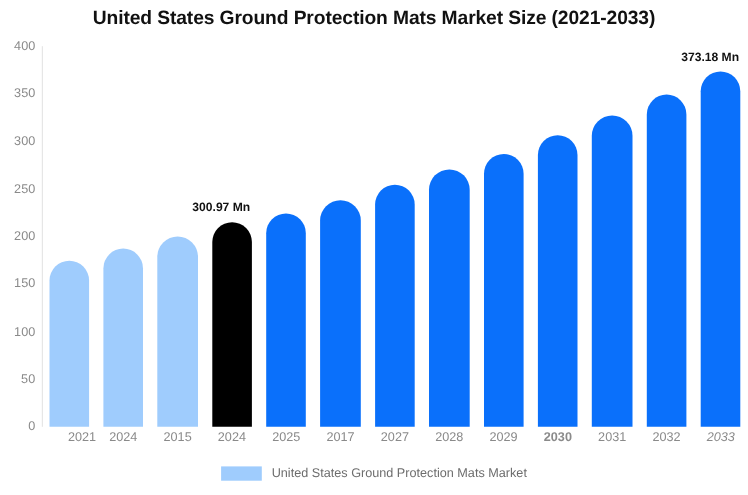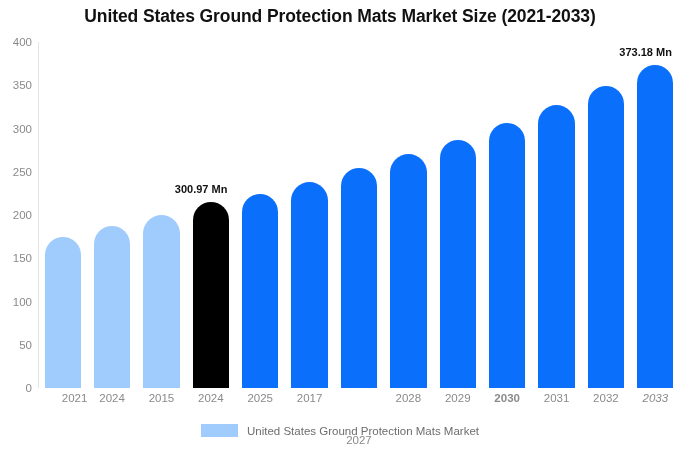--- a/index.html
+++ b/index.html
@@ -148,21 +148,21 @@
         <div class="bar" style="left: 549.774px; width: 36.2977px; height: 301.885px; background: rgb(10, 112, 251);"></div>
         <div class="bar" style="left: 599.159px; width: 36.2977px; height: 322.801px; background: rgb(10, 112, 251);"></div>
       </div>
     <div id="x-ticks">
         <div class="x-tick-label" style="left: 0px; width: 49.3846px; text-align: right;">2021</div>
         <div class="x-tick-label" style="left: 49.3846px; width: 49.3846px;">2024</div>
         <div class="x-tick-label" style="left: 98.7692px; width: 49.3846px;">2015</div>
         <div class="x-tick-label" style="left: 148.154px; width: 49.3846px;">2024</div>
         <div class="x-tick-label" style="left: 197.538px; width: 49.3846px;">2025</div>
         <div class="x-tick-label" style="left: 246.923px; width: 49.3846px;">2017</div>
-        <div class="x-tick-label" style="left: 296.308px; width: 49.3846px; margin-top: 42px;">2027</div>
+        <div class="x-tick-label" style="left: 296.308px; width: 49.3846px;">2027</div>
         <div class="x-tick-label" style="left: 345.692px; width: 49.3846px;">2028</div>
         <div class="x-tick-label" style="left: 395.077px; width: 49.3846px;">2029</div>
         <div class="x-tick-label" style="left: 444.462px; width: 49.3846px; font-weight: bold;">2030</div>
         <div class="x-tick-label" style="left: 493.846px; width: 49.3846px;">2031</div>
         <div class="x-tick-label" style="left: 543.231px; width: 49.3846px;">2032</div>
         <div class="x-tick-label" style="left: 592.615px; width: 49.3846px; font-style: italic;">2033</div>
       </div>
     <div id="data-labels">
         <div class="data-label" style="top: 141.181px; left: 136.846px;">300.97 Mn</div>
         <div class="data-label" style="top: 4.1993px; left: 581.308px;">373.18 Mn</div>

